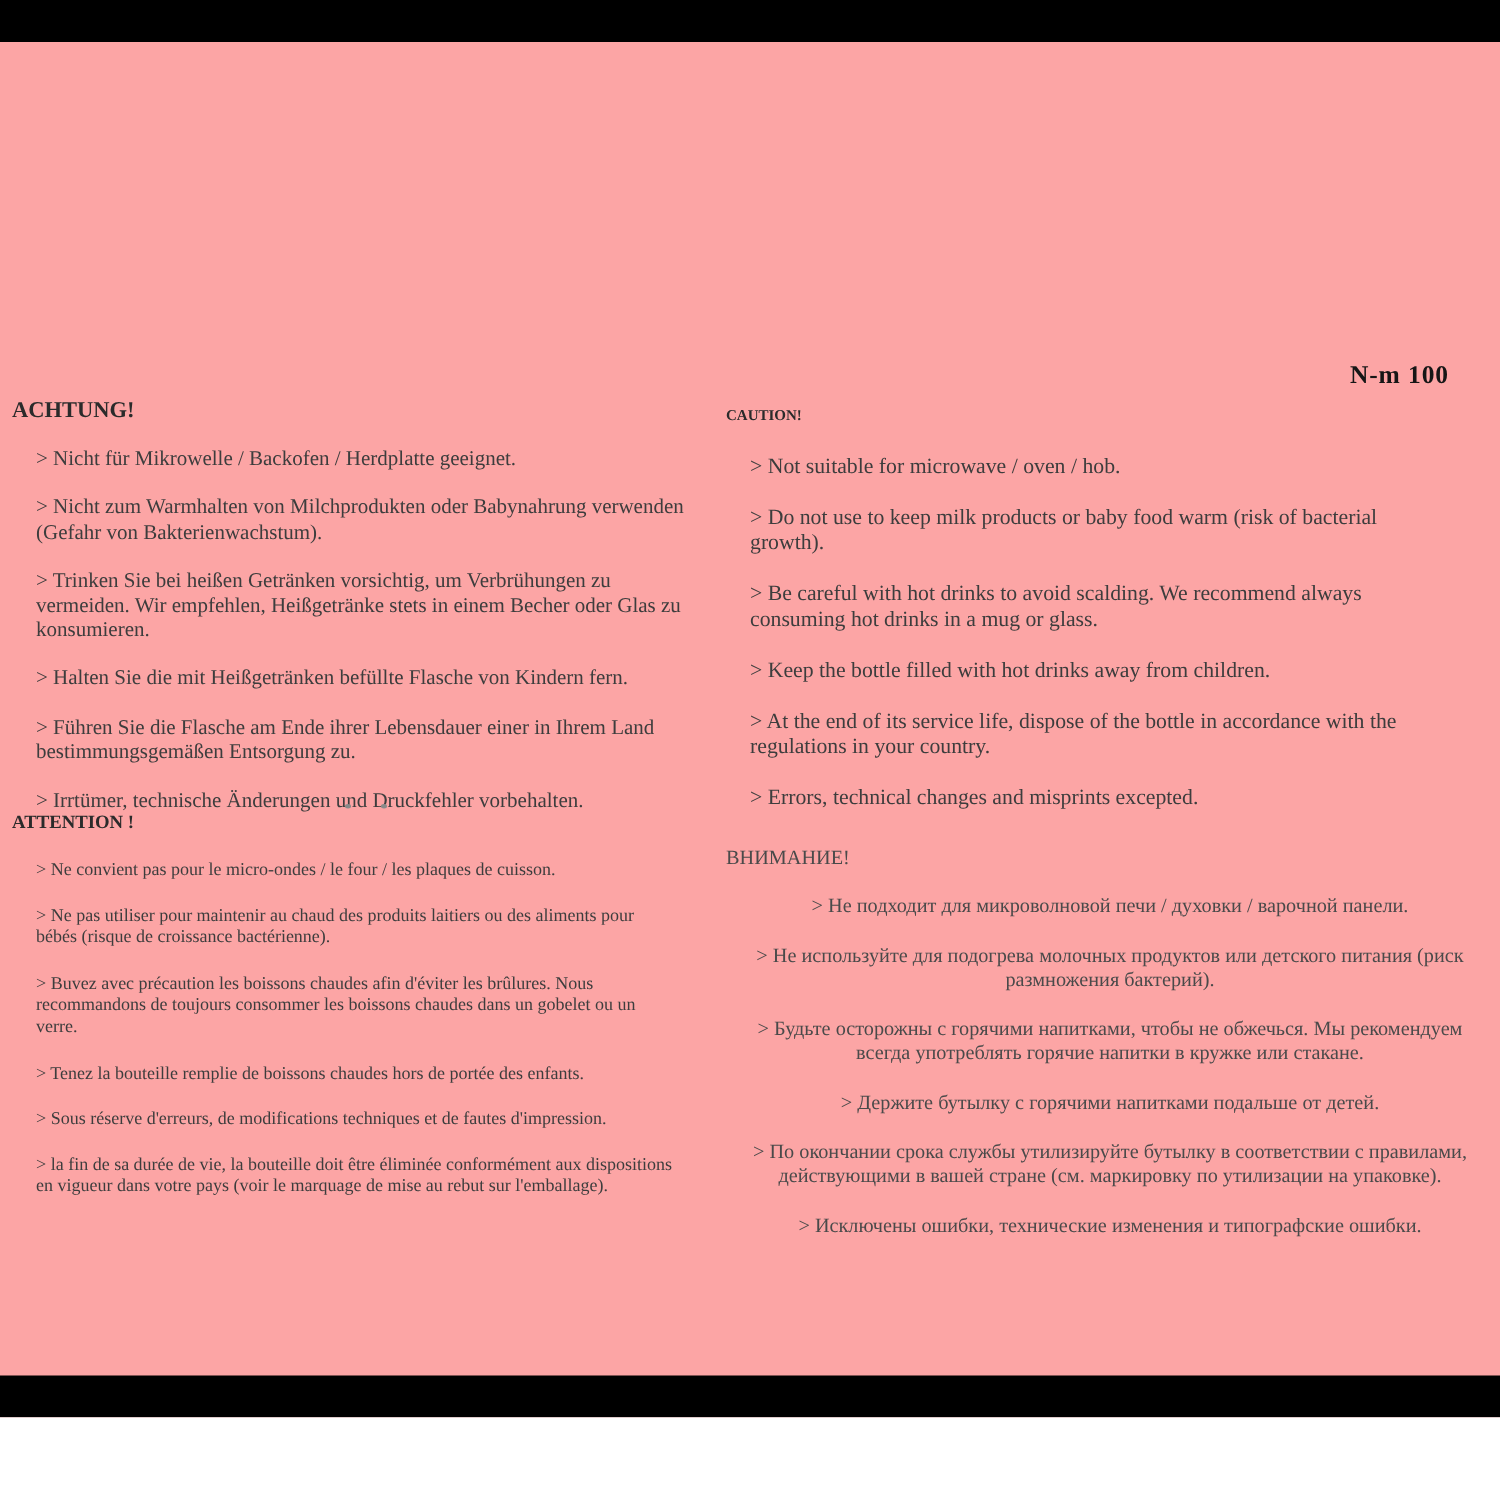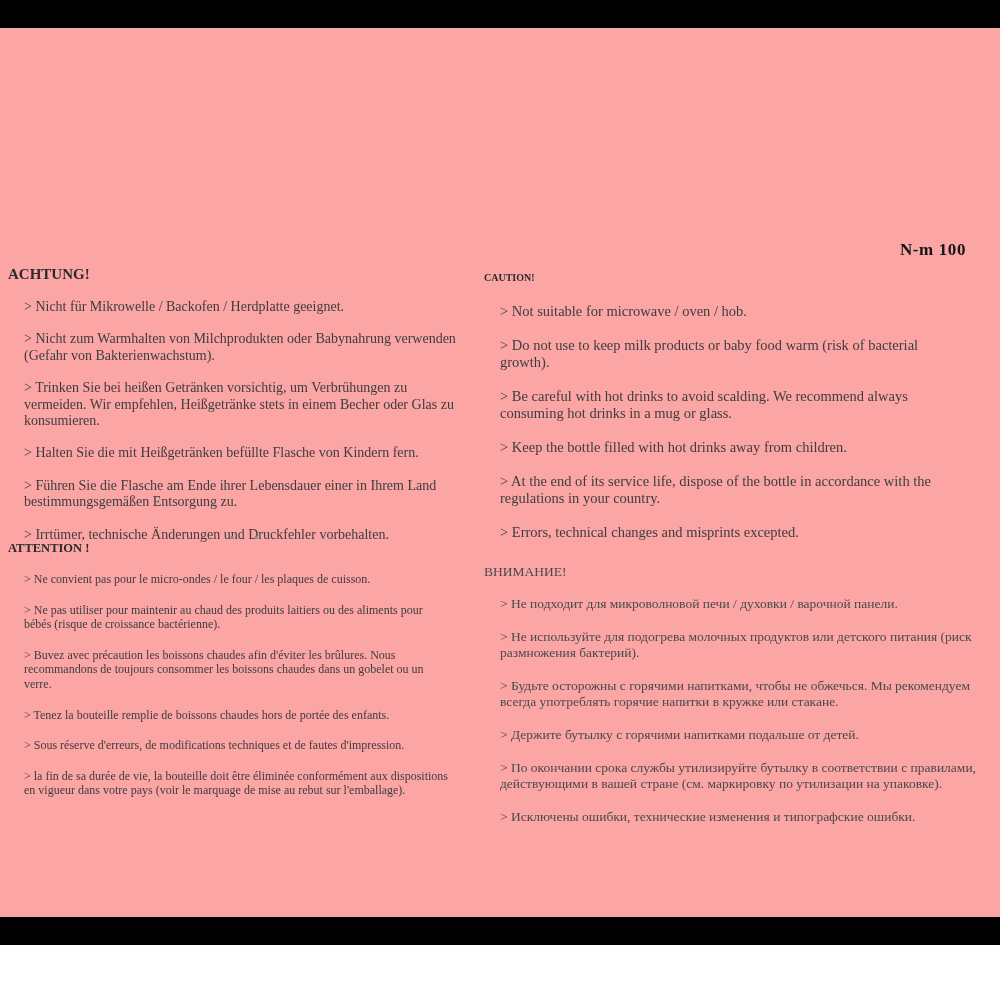--- a/index.html
+++ b/index.html
@@ -42,21 +42,21 @@
   .sec-german h2 { font-size: 15px; line-height: 17px; }
 
   .sec-english { left: 484px; top: 269px; width: 500px; font-size: 14.5px; line-height: 17.6px; }
   .sec-english h2 { font-size: 10px; line-height: 18px; }
 
   .sec-french  { left: 8px;  top: 541px; width: 458px; font-size: 12px;   line-height: 14.6px; }
   .sec-french h2 { font-size: 12.5px; line-height: 15px; }
 
   .sec-russian { left: 484px; top: 563px; width: 512px; font-size: 13.5px; line-height: 16.6px; color: #4a4a4a; }
   .sec-russian h2 { font-size: 13.5px; font-weight: normal; color: #4a4a4a; line-height: 17px; }
-  .sec-russian p.warn-item { margin-bottom: 3px; }
+  .sec-russian p.warn-item { margin-bottom: 3px; text-align: center; }
 
   .scan-dots {
     position: absolute;
     left: 230px;
     top: 536px;
     width: 34px;
     height: 4px;
   }
   .scan-dots::before, .scan-dots::after {
     content: "";

